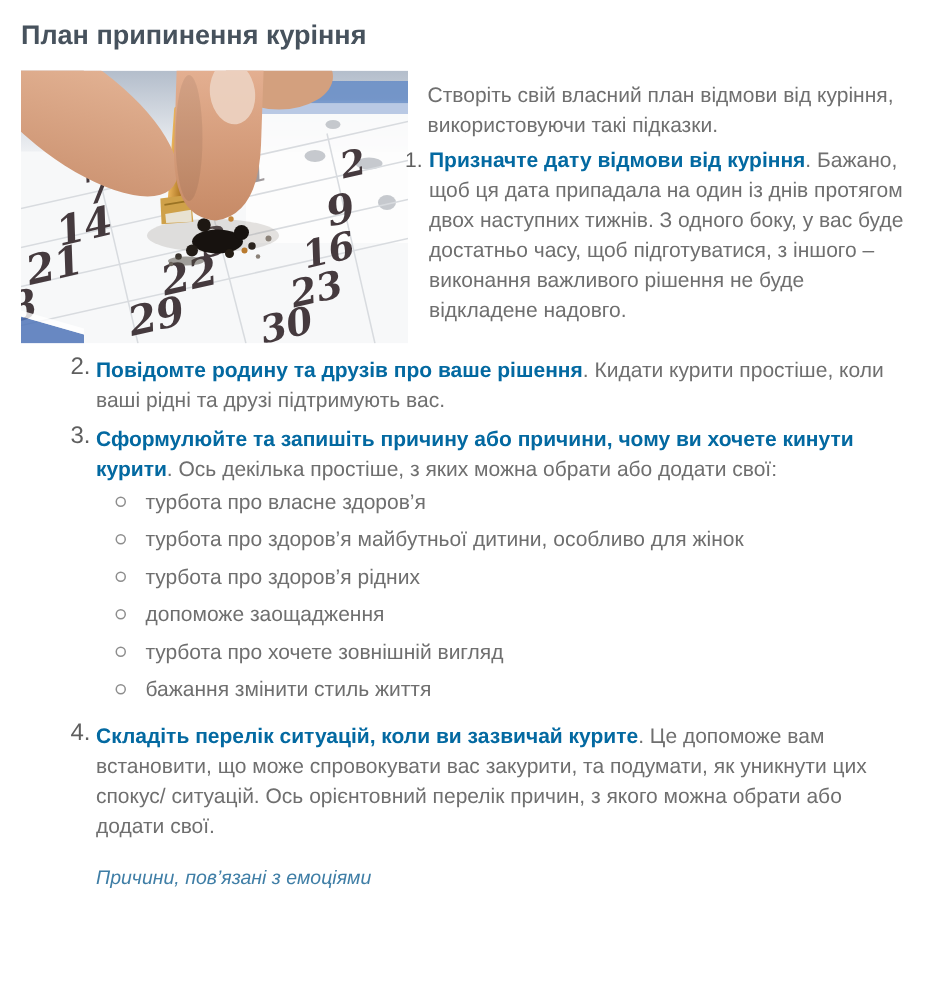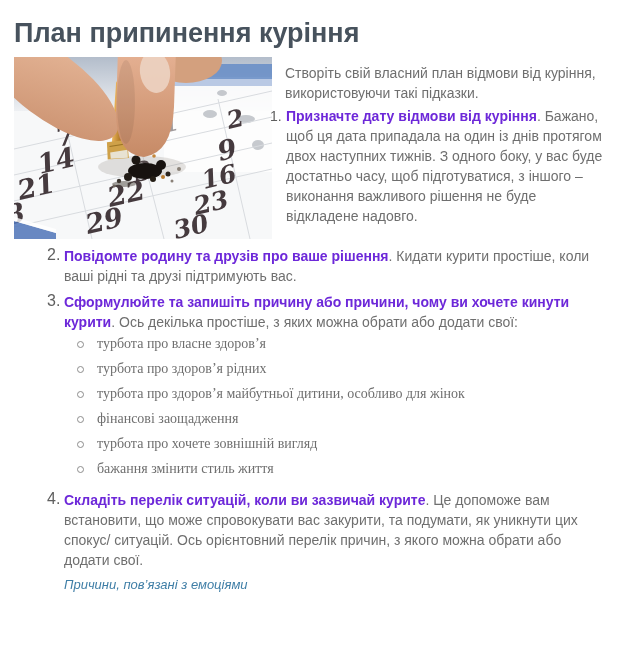--- a/index.html
+++ b/index.html
@@ -3,48 +3,48 @@
 <meta charset="utf-8">
 <style>
   html,body{margin:0;padding:0;}
   body{
     width:618px;height:656px;overflow:hidden;background:#ffffff;
     font-family:"Liberation Sans","DejaVu Sans",sans-serif;
     color:#6f6f6f;
   }
   .page{padding:0 14px;}
   .page-title{
-    margin:0;padding-top:18px;
-    font-size:27px;line-height:30px;font-weight:700;color:#47525d;
+    margin:0;padding-top:8px;
+    font-size:18px;line-height:30px;font-weight:700;color:#47525d;
   }
   
   .top{display:flex;margin-top:9px;}
   .photo{width:258px;height:182px;flex:0 0 258px;overflow:hidden;}
   .photo svg{display:block;width:258px;height:182px;}
   .col{flex:1;margin-left:13px;padding-top:6px;font-size:14px;line-height:20px;}
   .col p{margin:0 0 0 0;}
   .col p + p{margin-top:5px;}
   
   .step{display:flex;}
   .step .n{flex:0 0 17px;color:#5f5f5f;}
   .step .b{flex:1;font-size:14px;line-height:20px;}
-  .lead{font-weight:700;color:#6d28d9;}
+  .lead{font-weight:700;color:#0369a1;}
   .step-first{margin-top:3px;}
   .step-first .n{flex:0 0 16px;margin-left:-15px;}
   .steps-bottom{margin-top:7px;}
   .steps-bottom .step{margin:6px 0 0 33px;}
   
   ul.reasons{list-style:none;margin:2px 0 2px 0;padding:0;}
-  ul.reasons li{position:relative;padding-left:33px;line-height:20px;margin-bottom:5px;font-family:Liberation Serif, serif;}
+  ul.reasons li{position:relative;padding-left:33px;line-height:20px;margin-bottom:5px;}
   ul.reasons li::before{
     content:"";position:absolute;left:13px;top:7px;width:5px;height:5px;
     border:1px solid #8d8d8d;border-radius:50%;
   }
   
-  .subheading{margin-top:7px;font-size:13px;line-height:16px;font-style:italic;color:#3f7ea6;}
+  .subheading{margin-top:17px;font-size:13px;line-height:16px;font-style:italic;color:#3f7ea6;}
 </style>
 </head>
 <body>
 
 <div class="page">
 
   <h1 class="page-title">План припинення куріння</h1>
 
   <div class="top">
 
@@ -164,23 +164,23 @@
       <span class="n">2.</span>
       <div class="b"><span class="lead">Повідомте родину та друзів про ваше рішення</span><span>. Кидати курити простіше, коли ваші рідні та друзі підтримують вас.</span></div>
     </div>
 
     <div class="step">
       <span class="n">3.</span>
       <div class="b">
         <span class="lead">Сформулюйте та запишіть причину або причини, чому ви хочете кинути курити</span><span>. Ось декілька простіше, з яких можна обрати або додати свої:</span>
         <ul class="reasons">
           <li>турбота про власне здоров’я</li>
+          <li>турбота про здоров’я майбутньої дитини, особливо для жінок</li>
           <li>турбота про здоров’я рідних</li>
-          <li>турбота про здоров’я майбутньої дитини, особливо для жінок</li>
-          <li>фінансові заощадження</li>
+          <li>допоможе заощадження</li>
           <li>турбота про хочете зовнішній вигляд</li>
           <li>бажання змінити стиль життя</li>
         </ul>
       </div>
     </div>
 
     <div class="step">
       <span class="n">4.</span>
       <div class="b">
         <span class="lead">Складіть перелік ситуацій, коли ви зазвичай курите</span><span>. Це допоможе вам встановити, що може спровокувати вас закурити, та подумати, як уникнути цих спокус/ ситуацій. Ось орієнтовний перелік причин, з якого можна обрати або додати свої.</span>

